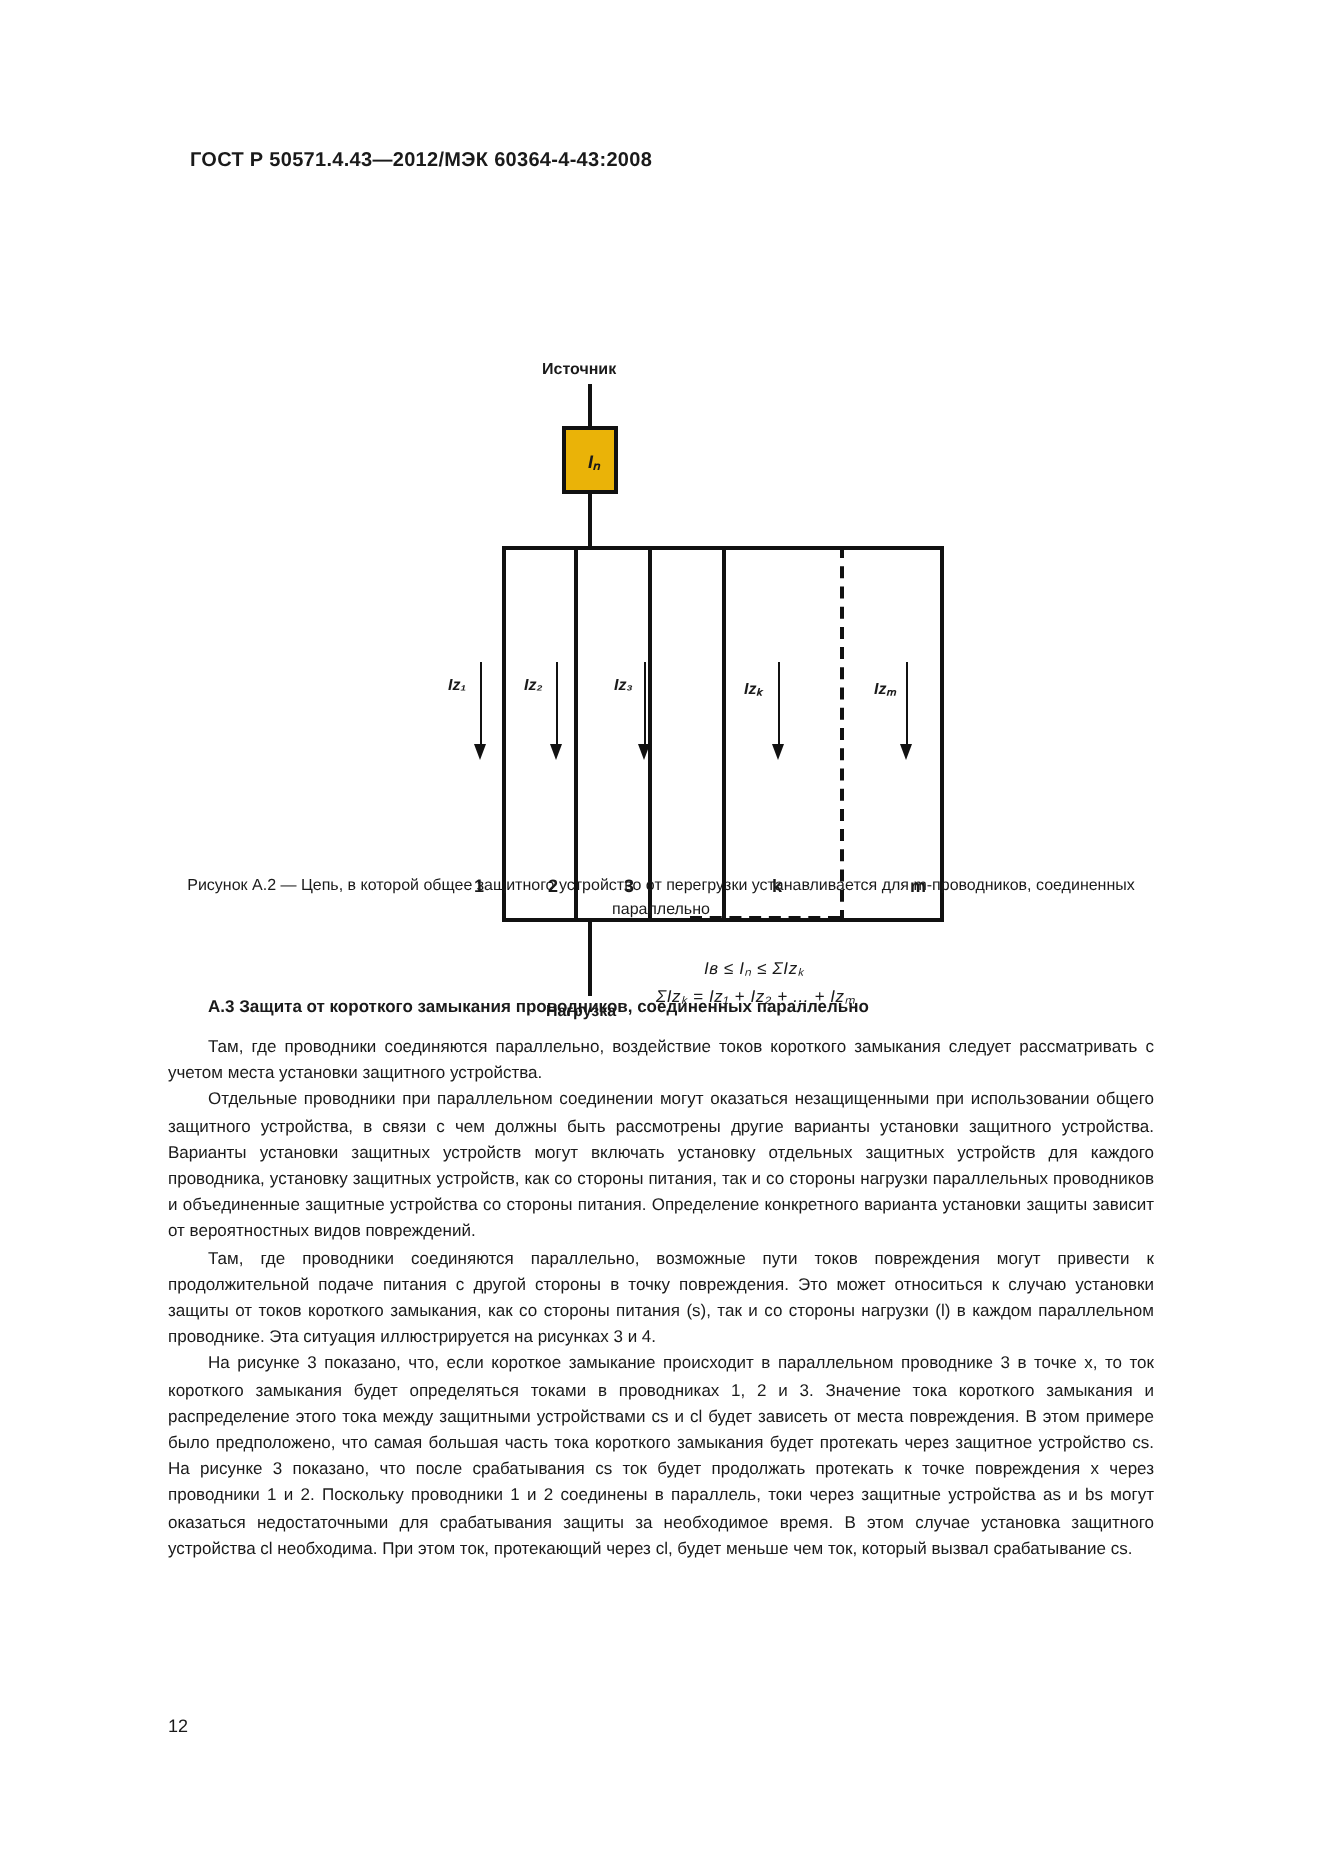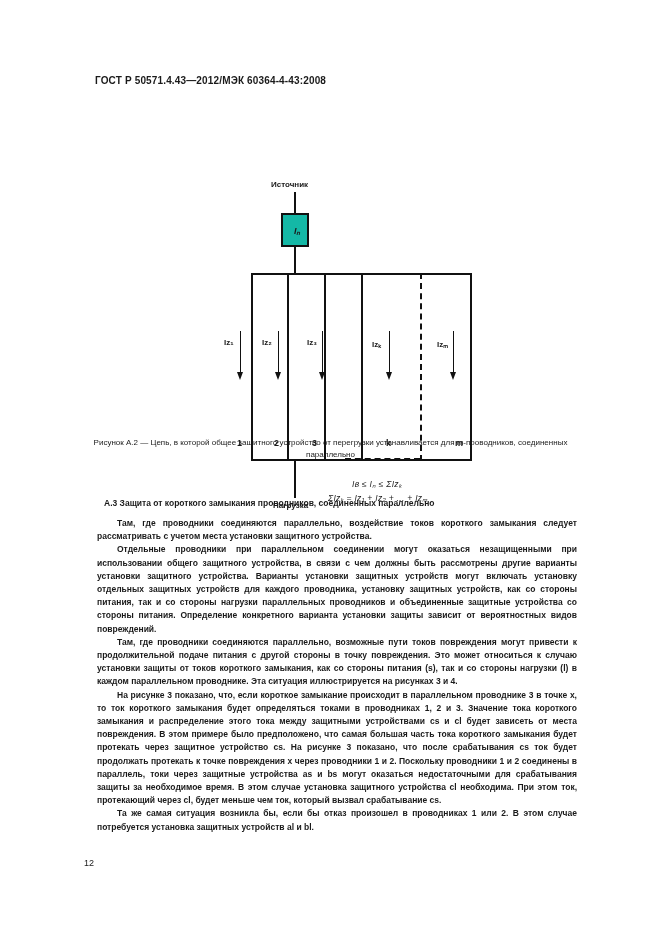--- a/index.html
+++ b/index.html
@@ -67,21 +67,21 @@
     height: 22px;
     background: #111;
   }
   .dev-box {
     position: absolute;
     left: 281px;
     top: 125px;
     width: 28px;
     height: 34px;
     border: 2px solid #111;
-    background: #14b8a6;
+    background: #eab308;
     box-sizing: border-box;
   }
   .dev-box-label {
     position: absolute;
     left: 0;
     top: 9px;
     width: 28px;
     text-align: center;
     font-size: 9px;
     font-style: italic;
@@ -121,20 +121,21 @@
     background: #111;
   }
   .rail-dash {
     position: absolute;
     width: 0;
     border-left: 2px dashed #111;
   }
   .cur {
     position: absolute;
     font-size: 8px;
+    font-style: italic;
     font-weight: bold;
     white-space: nowrap;
   }
   .arrow {
     position: absolute;
     width: 1px;
     background: #111;
   }
   .arrow::after {
     content: "";
@@ -188,23 +189,22 @@
     position: absolute;
     left: 84px;
     top: 517px;
     width: 493px;
     font-size: 8.5px;
     line-height: 13.2px;
     text-align: justify;
     text-justify: inter-word;
   }
   .body p {
-    margin: 0 0 0 13px;
+    margin: 0 0 0 0;
     text-indent: 20px;
-    font-weight: bold;
   }
   .pageno {
     position: absolute;
     left: 84px;
     top: 858px;
     font-size: 9px;
   }
 </style>
 </head>
 <body>
@@ -267,18 +267,17 @@
 
   <div class="caption">Рисунок А.2 — Цепь, в которой общее защитного устройство от перегрузки устанавливается для m-проводников, соединенных параллельно</div>
 
   <div class="sec-head">А.3  Защита от короткого замыкания проводников, соединенных параллельно</div>
 
   <div class="body">
     <p>Там, где проводники соединяются параллельно, воздействие токов короткого замыкания следует рассматривать с учетом места установки защитного устройства.</p>
     <p>Отдельные проводники при параллельном соединении могут оказаться незащищенными при использовании общего защитного устройства, в связи с чем должны быть рассмотрены другие варианты установки защитного устройства. Варианты установки защитных устройств могут включать установку отдельных защитных устройств для каждого проводника, установку защитных устройств, как со стороны питания, так и со стороны нагрузки параллельных проводников и объединенные защитные устройства со стороны питания. Определение конкретного варианта установки защиты зависит от вероятностных видов повреждений.</p>
     <p>Там, где проводники соединяются параллельно, возможные пути токов повреждения могут привести к продолжительной подаче питания с другой стороны в точку повреждения. Это может относиться к случаю установки защиты от токов короткого замыкания, как со стороны питания (s), так и со стороны нагрузки (l) в каждом параллельном проводнике. Эта ситуация иллюстрируется на рисунках 3 и 4.</p>
     <p>На рисунке 3 показано, что, если короткое замыкание происходит в параллельном проводнике 3 в точке х, то ток короткого замыкания будет определяться токами в проводниках 1, 2 и 3. Значение тока короткого замыкания и распределение этого тока между защитными устройствами cs и cl будет зависеть от места повреждения. В этом примере было предположено, что самая большая часть тока короткого замыкания будет протекать через защитное устройство cs. На рисунке 3 показано, что после срабатывания cs ток будет продолжать протекать к точке повреждения х через проводники 1 и 2. Поскольку проводники 1 и 2 соединены в параллель, токи через защитные устройства as и bs могут оказаться недостаточными для срабатывания защиты за необходимое время. В этом случае установка защитного устройства cl необходима. При этом ток, протекающий через cl, будет меньше чем ток, который вызвал срабатывание cs.</p>
-    <p>Та же самая ситуация возникла бы, если бы отказ произошел в проводниках 1 или 2. В этом случае потребуется установка защитных устройств al и bl.</p>
   </div>
 
   <div class="pageno">12</div>
 
 </div>
 
 </body></html>

